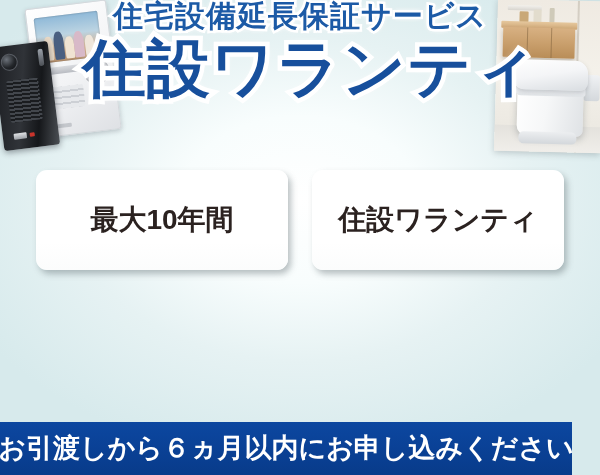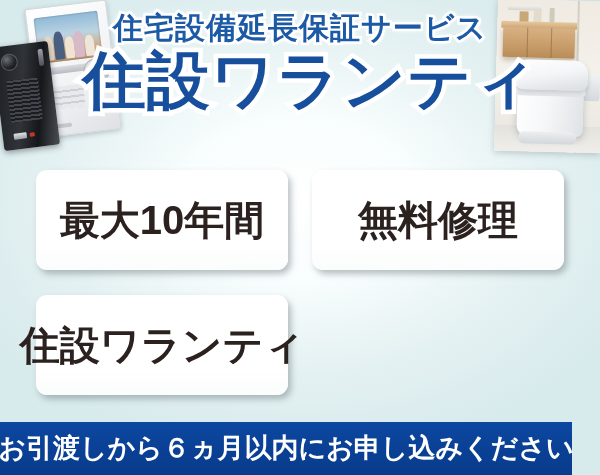--- a/index.html
+++ b/index.html
@@ -174,21 +174,21 @@
     background: linear-gradient(180deg,#eceef0,#d3d7db); border-radius: 5px;
   }
   .floor {
     position: absolute; left: 0; bottom: 0; width: 100%; height: 26px;
     background: linear-gradient(180deg, #e4e2dd 0%, #f0eeea 100%);
   }
 
   
   .title-block {
     position: absolute;
-    left: 0; top: 12px;
+    left: 0; top: 0;
     width: 600px;
     text-align: center;
     z-index: 6;
   }
   .subtitle {
     font-size: 30px;
     font-weight: 700;
     letter-spacing: 1px;
     color: #1c5aa6;
     line-height: 1.05;
@@ -230,21 +230,21 @@
   }
   .feature-box {
     background: linear-gradient(180deg, #ffffff 0%, #ffffff 72%, #fbfcfc 100%);
     border-radius: 11px;
     box-shadow: 3px 4px 6px rgba(90,105,110,.42);
     display: flex;
     align-items: center;
     justify-content: center;
   }
   .feature-text {
-    font-size: 40px;
+    font-size: 28px;
     font-weight: 700;
     color: #2b2220;
     letter-spacing: 0px;
     white-space: nowrap;
     line-height: 1;
   }
 
   
   .bottom-banner {
     position: absolute;
@@ -317,23 +317,20 @@
   <div class="title-block">
     <div class="subtitle">住宅設備延長保証サービス</div>
     <div class="maintitle">住設ワランティ</div>
   </div>
 
   <div class="features">
     <div class="feature-box">
       <span class="feature-text">最大10年間</span>
     </div>
     <div class="feature-box">
-      <span class="feature-text">無料修理</span>
-    </div>
-    <div class="feature-box">
       <span class="feature-text">住設ワランティ</span>
     </div>
   </div>
 
   <div class="bottom-banner">
     <span class="bottom-text">お引渡しから６ヵ月以内にお申し込みください</span>
   </div>
 
 </div>
 

